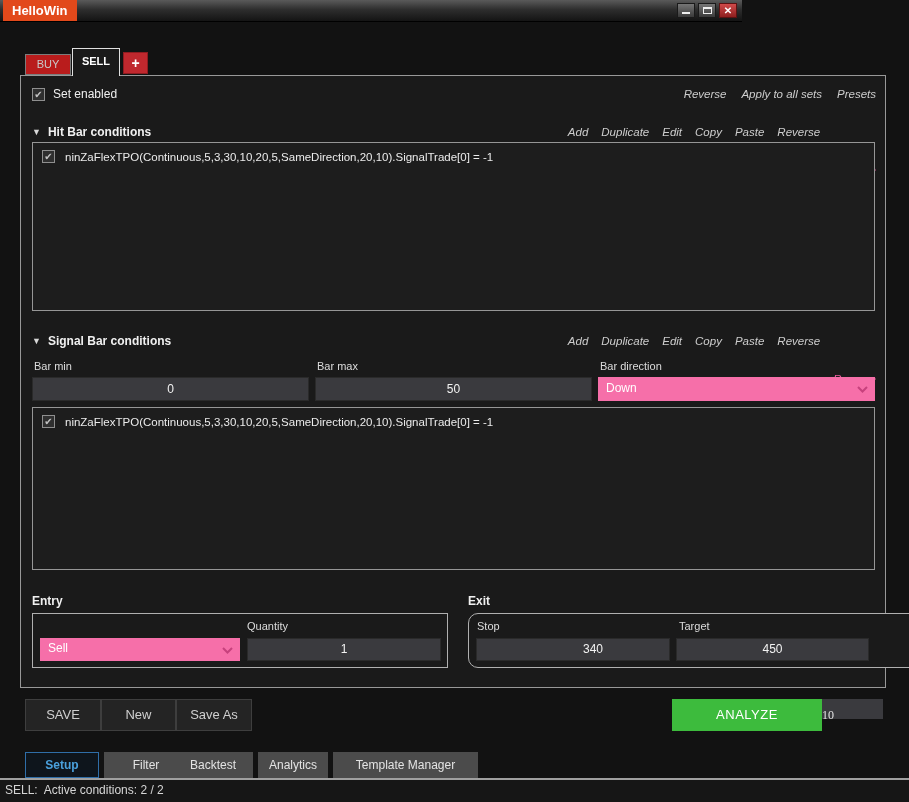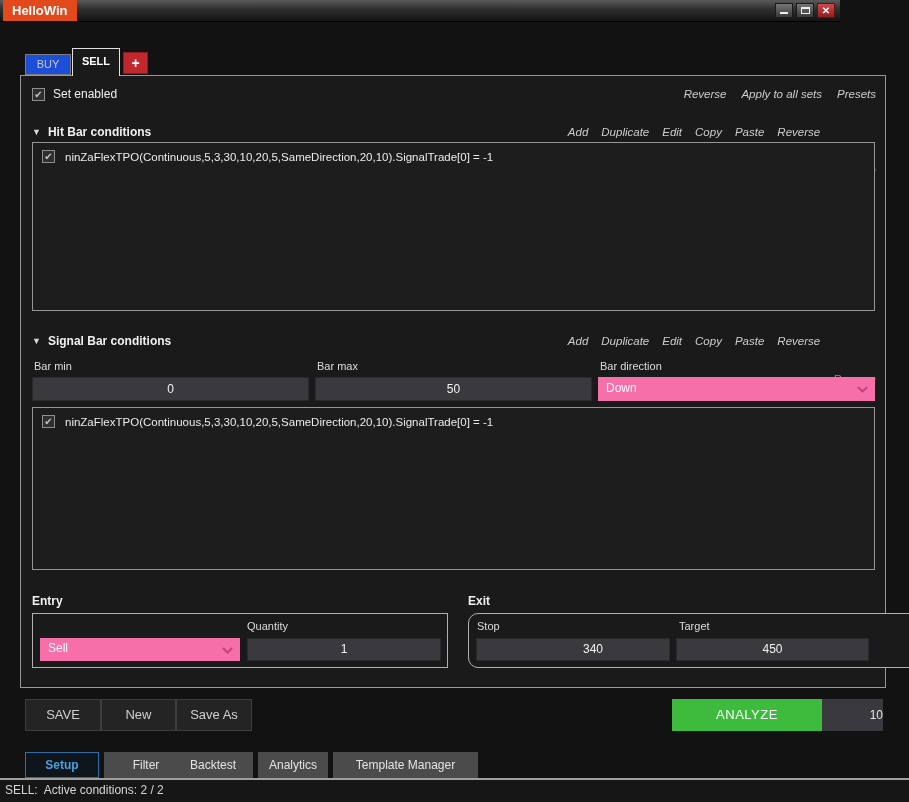--- a/index.html
+++ b/index.html
@@ -1,33 +1,33 @@
 <!DOCTYPE html>
 <html><head>
 <meta charset="utf-8">
 <style>
   * { margin:0; padding:0; box-sizing:border-box; }
   body { background:#000; font-family:"Liberation Sans", sans-serif; }
   #app { position:relative; width:909px; height:802px; background:#121212; overflow:hidden; }
 
   
-  .titlebar { position:absolute; left:0; top:0; width:840px; height:22px;
+  .titlebar { position:absolute; left:0; top:0; width:742px; height:22px;
     background:linear-gradient(#5a5a5a, #2e2e2e 45%, #141414); border-bottom:1px solid #000; }
   .app-title { position:absolute; left:3px; top:0; height:21px; line-height:21px;
     background:#e2491b; color:#fff; font-size:13px; font-weight:600; padding:0 9px; }
   .win-controls { position:absolute; right:5px; top:3px; display:flex; gap:3px; }
   .win-btn { width:18px; height:15px; border:1px solid #1a1a1a;
     background:linear-gradient(#767676,#3a3a3a); position:relative; cursor:pointer; }
   .win-btn.close { background:linear-gradient(#d04a4a,#8e1f1f); border-color:#5c1212;
     color:#fff; font-size:10px; font-weight:bold; text-align:center; line-height:13px; }
   .ico-min { position:absolute; left:4px; bottom:3px; width:8px; height:0; border-bottom:2px solid #efefef; }
   .ico-max { position:absolute; left:4px; top:3px; width:9px; height:7px; border:1px solid #efefef; border-top:2px solid #efefef; }
 
   
-  .tab-buy { position:absolute; left:25px; top:54px; width:46px; height:21px; background:#1d4ed8;
+  .tab-buy { position:absolute; left:25px; top:54px; width:46px; height:21px; background:#b91c1c;
     border:1px solid #7c7c7c; color:#c9c9c9; font-size:11px; text-align:center; line-height:19px; z-index:2; cursor:pointer; }
   .tab-sell { position:absolute; left:72px; top:48px; width:48px; height:28px; background:#1a1a1a;
     border:1px solid #e0e0e0; border-bottom:none; color:#fff; font-size:11px; font-weight:bold;
     text-align:center; line-height:25px; z-index:3; cursor:pointer; }
   .tab-add { position:absolute; left:123px; top:52px; width:25px; height:22px; background:#c0282e;
     border:1px solid #8f1b20; color:#fff; font-size:14px; font-weight:bold; text-align:center; line-height:20px; z-index:2; cursor:pointer; }
 
   
   .frame { position:absolute; left:20px; top:75px; width:866px; height:613px;
     border:1px solid #989898; background:#1a1a1a; z-index:1; }
@@ -66,22 +66,22 @@
   .grp-title { position:absolute; font-size:12px; font-weight:bold; color:#f0f0f0; }
   .grp { position:absolute; height:55px; border:1px solid #b0b0b0; background:#1a1a1a; }
   .grp .fld-label { position:absolute; }
   .grp .inp, .grp .pinksel { height:23px; line-height:21px; }
 
   
   .btn { position:absolute; top:699px; height:32px; background:#242424; border:1px solid #3e3e3e;
     color:#cfcfcf; font-size:13px; text-align:center; line-height:30px; cursor:pointer; }
   .btn-analyze { position:absolute; left:672px; top:699px; width:150px; height:32px; background:#3dbb3d;
     color:#fff; font-size:13px; letter-spacing:0.5px; text-align:center; line-height:32px; cursor:pointer; }
-  .analyze-count { position:absolute; left:822px; top:699px; width:61px; height:32px; background:#3a3a3e;
-    color:#e3e3e3; font-size:12px; text-align:right; line-height:32px; }
+  .analyze-count { position:absolute; left:822px; top:699px; width:61px; height:20px; background:#3a3a3e;
+    color:#e3e3e3; font-size:12px; text-align:left; line-height:32px;font-family:Liberation Serif, serif; }
 
   
   .btab { position:absolute; top:752px; height:26px; background:#4b4b4b; color:#e3e3e3;
     font-size:12px; text-align:center; line-height:26px; cursor:pointer; }
   .btab.active { background:#0e151c; color:#4aa0dc; font-weight:bold; border:1px solid #2f6ea8; line-height:24px; }
 
   .statusbar { position:absolute; left:0; top:778px; width:909px; height:24px;
     border-top:2px solid #9f9f9f; background:#161616; }
   .status-text { position:absolute; left:5px; top:3px; font-size:12px; color:#d6d6d6; white-space:pre; }
 </style>

